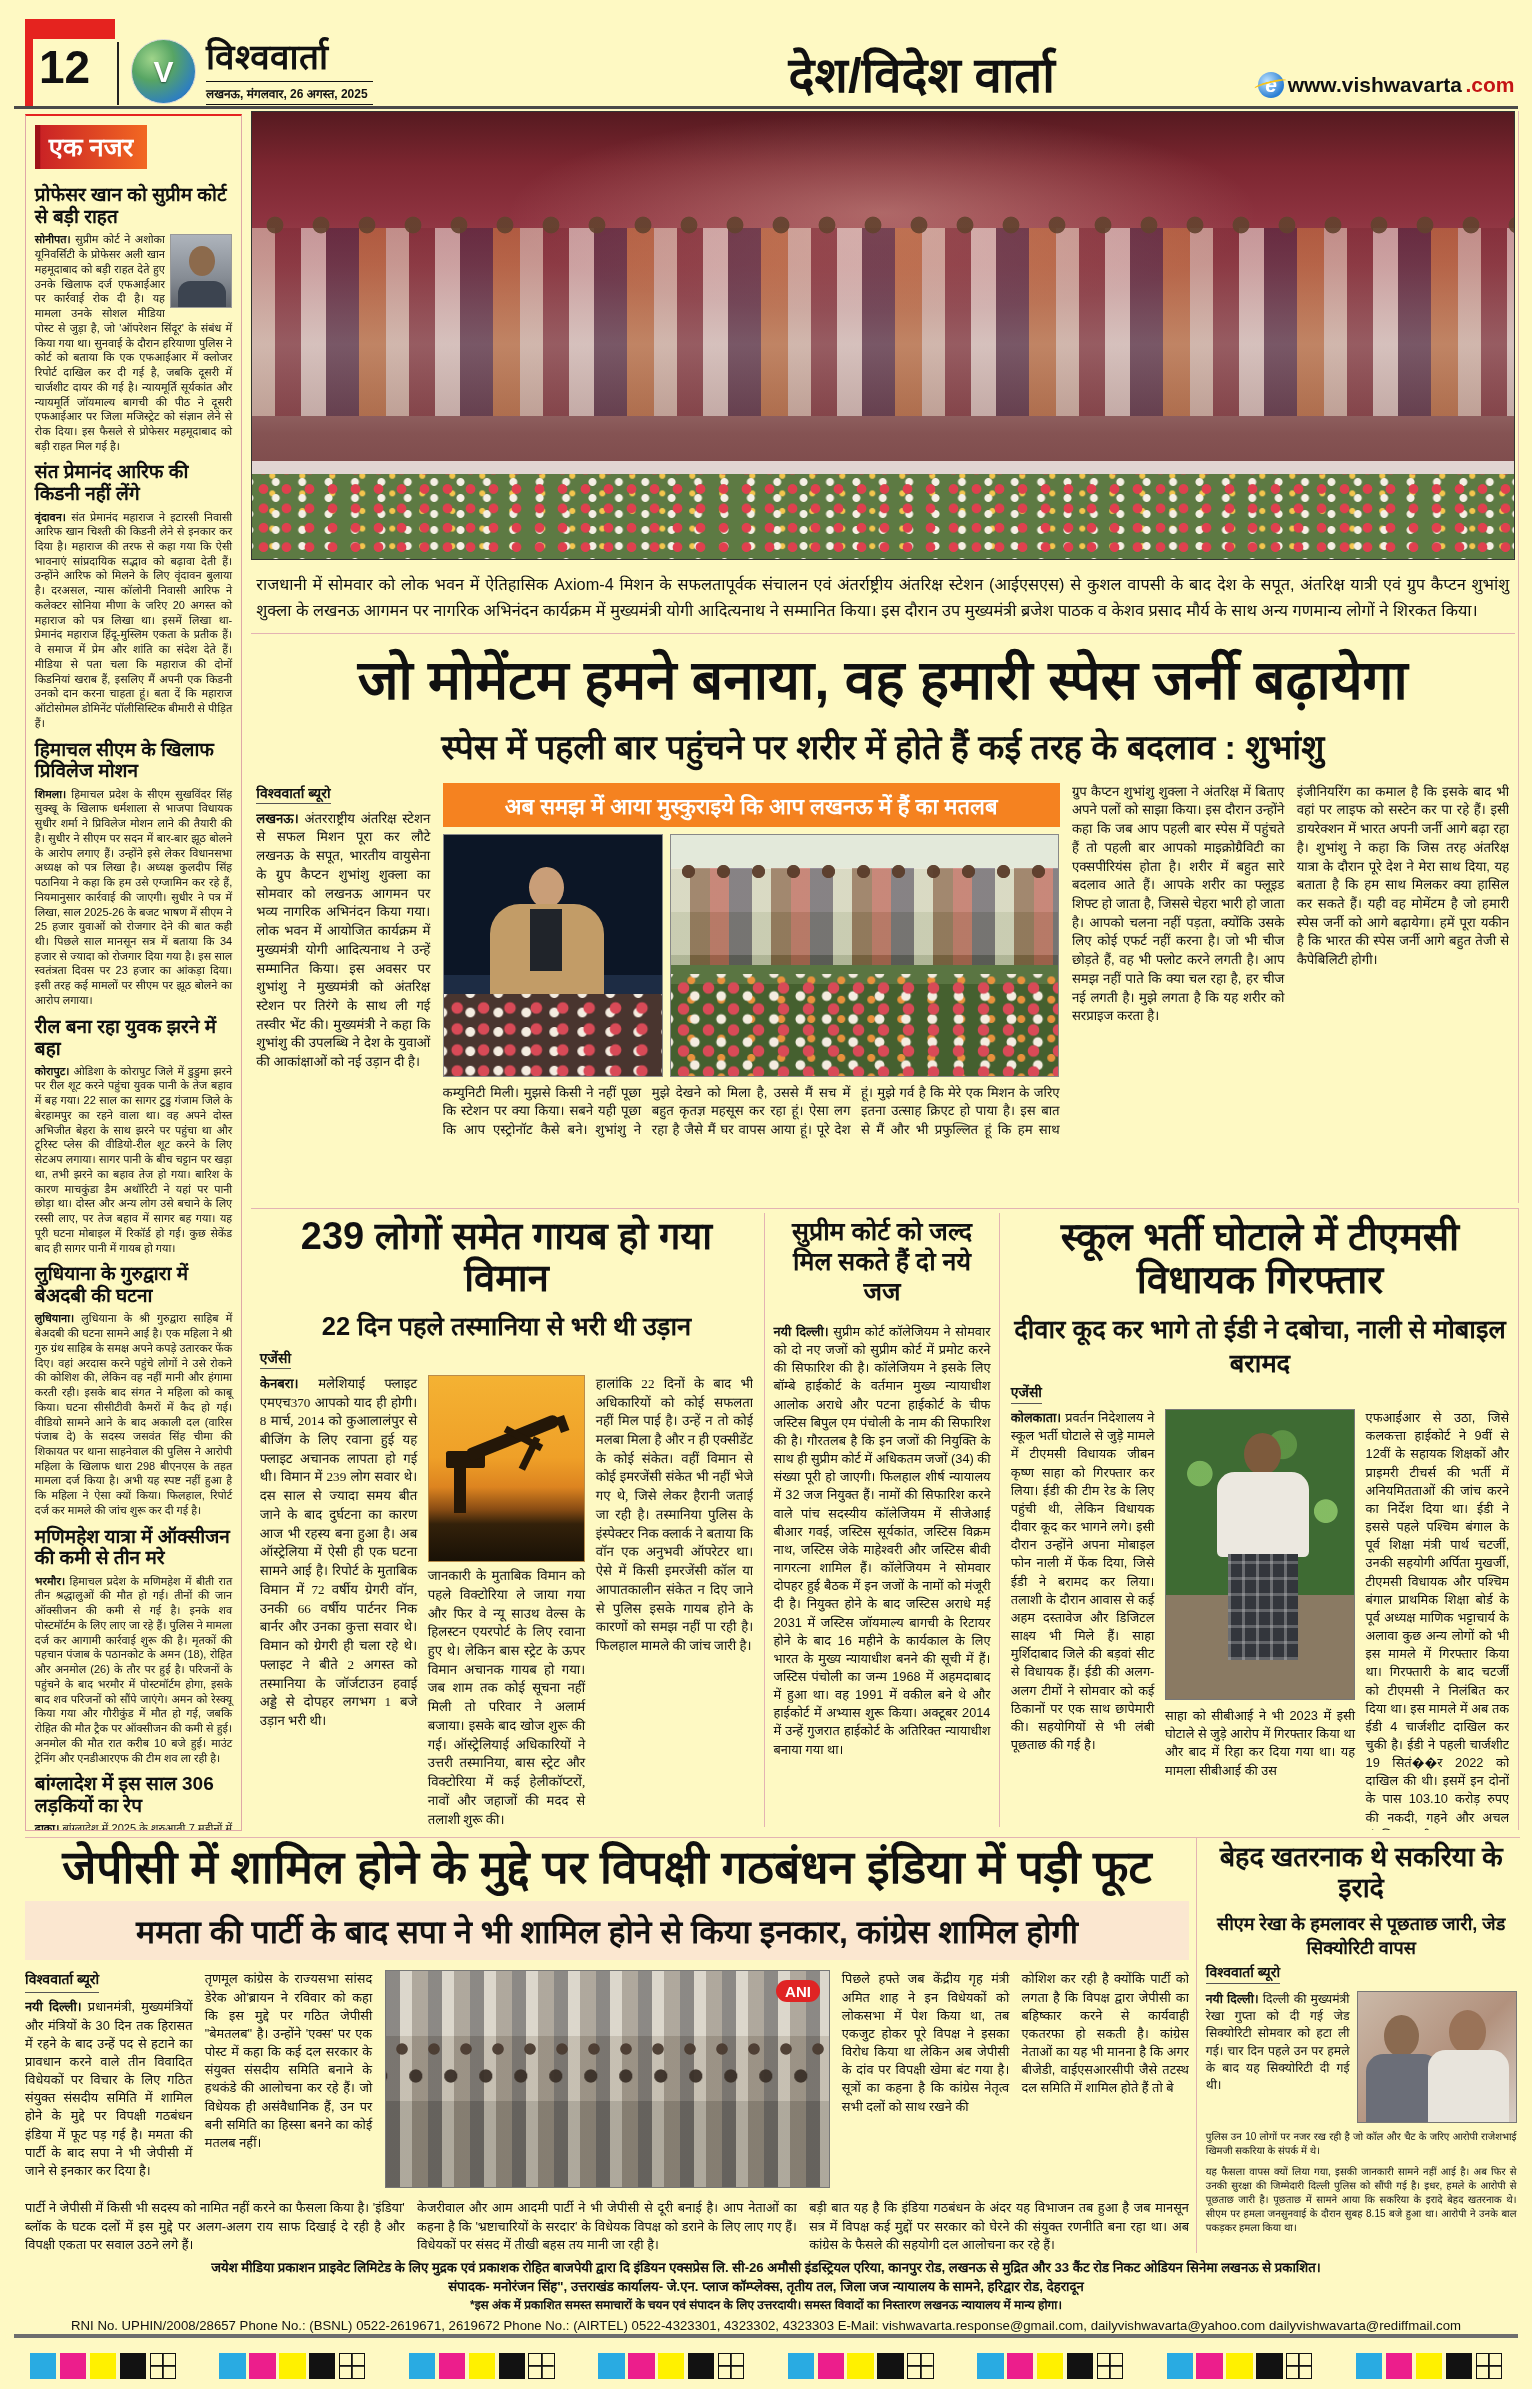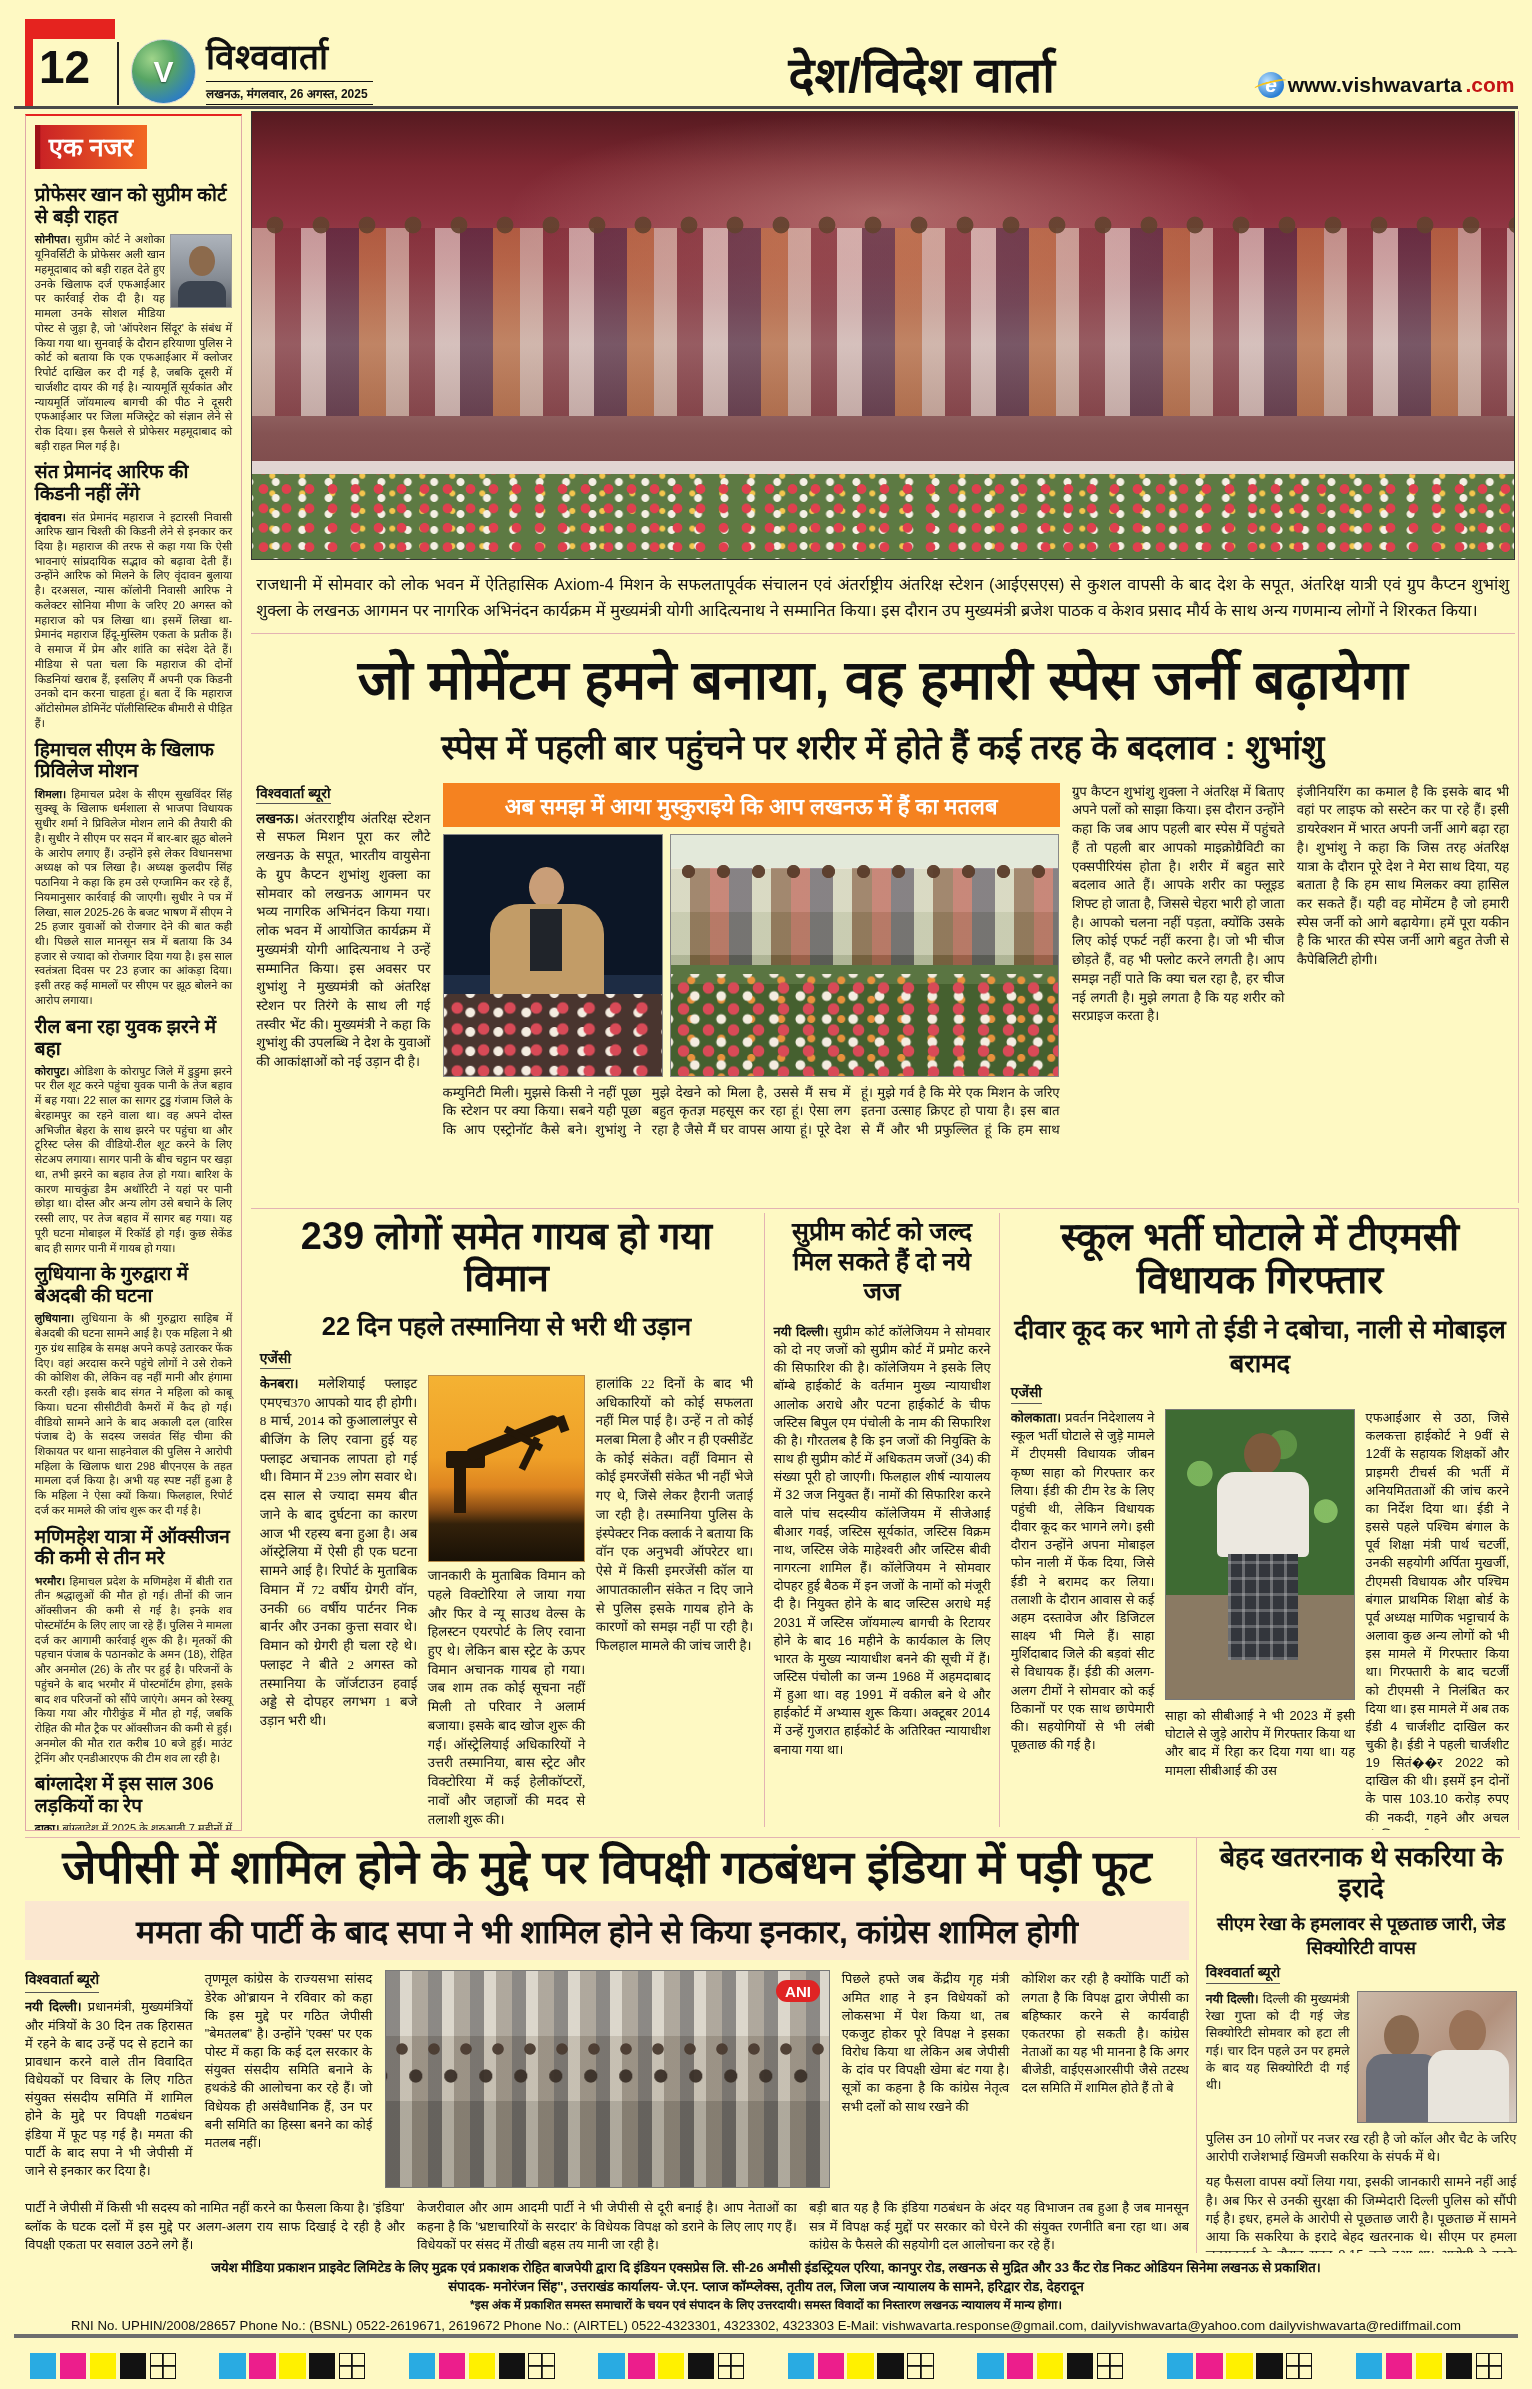--- a/index.html
+++ b/index.html
@@ -150,21 +150,21 @@
   .sakaria-block h2 { font-size:27px; font-weight:bold; text-align:center; line-height:1.15; }
   .sakaria-block h3 { font-size:18px; font-weight:bold; text-align:center; margin:7px 0 3.5px; }
   .sak-grid { display:flex; gap:7px; margin-top:1.8px; }
   .sak-grid .scol { flex:1; font-size:12.3px; line-height:1.4; text-align:justify; }
   .sak-photo { width:160px; height:132px; flex:none; border:0.9px solid #777; position:relative; overflow:hidden;
     background:linear-gradient(135deg,#cbb9a8 0%, #b2917d 55%, #d8cfc6 100%); }
   .sak-photo .h1 { position:absolute; left:26.4px; top:23px; width:35px; height:42px; border-radius:50%; background:#8a6a50; }
   .sak-photo .h2x { position:absolute; right:30px; top:17.6px; width:37px; height:44px; border-radius:50%; background:#9a7358; }
   .sak-photo .sh1 { position:absolute; left:8.8px; top:62px; width:74px; height:70px; border-radius:17.6px 17.6px 0 0; background:#6b6e78; }
   .sak-photo .sh2 { position:absolute; right:7px; top:58px; width:81px; height:74px; border-radius:17.6px 17.6px 0 0; background:#e8e4dc; }
-  .sak-caption, .sak-cont { font-size:13px; line-height:1.4; text-align:justify; margin-top:7px; }
+  .sak-caption, .sak-cont { font-size:10px; line-height:1.4; text-align:justify; margin-top:7px; }
 
   
   .footer { position:absolute; left:26.4px; right:26.4px; top:2258px; text-align:center; }
   .footer .f1, .footer .f2 { font-size:13.2px; font-weight:bold; line-height:1.45; }
   .footer .f3 { font-size:12px; font-weight:bold; line-height:1.5; }
   .footer .f4 { font-size:13.2px; margin-top:3.5px; }
   .footer-rule { position:absolute; left:14px; right:14px; top:2334px; height:4.4px; background:#6e6e6e; }
   .cmyk { position:absolute; left:30px; right:30px; top:2350px; height:32px; display:flex; justify-content:space-between; align-items:center; }
   .cmyk-group { display:flex; gap:3.5px; }
   .sq { width:26.4px; height:26.4px; }

